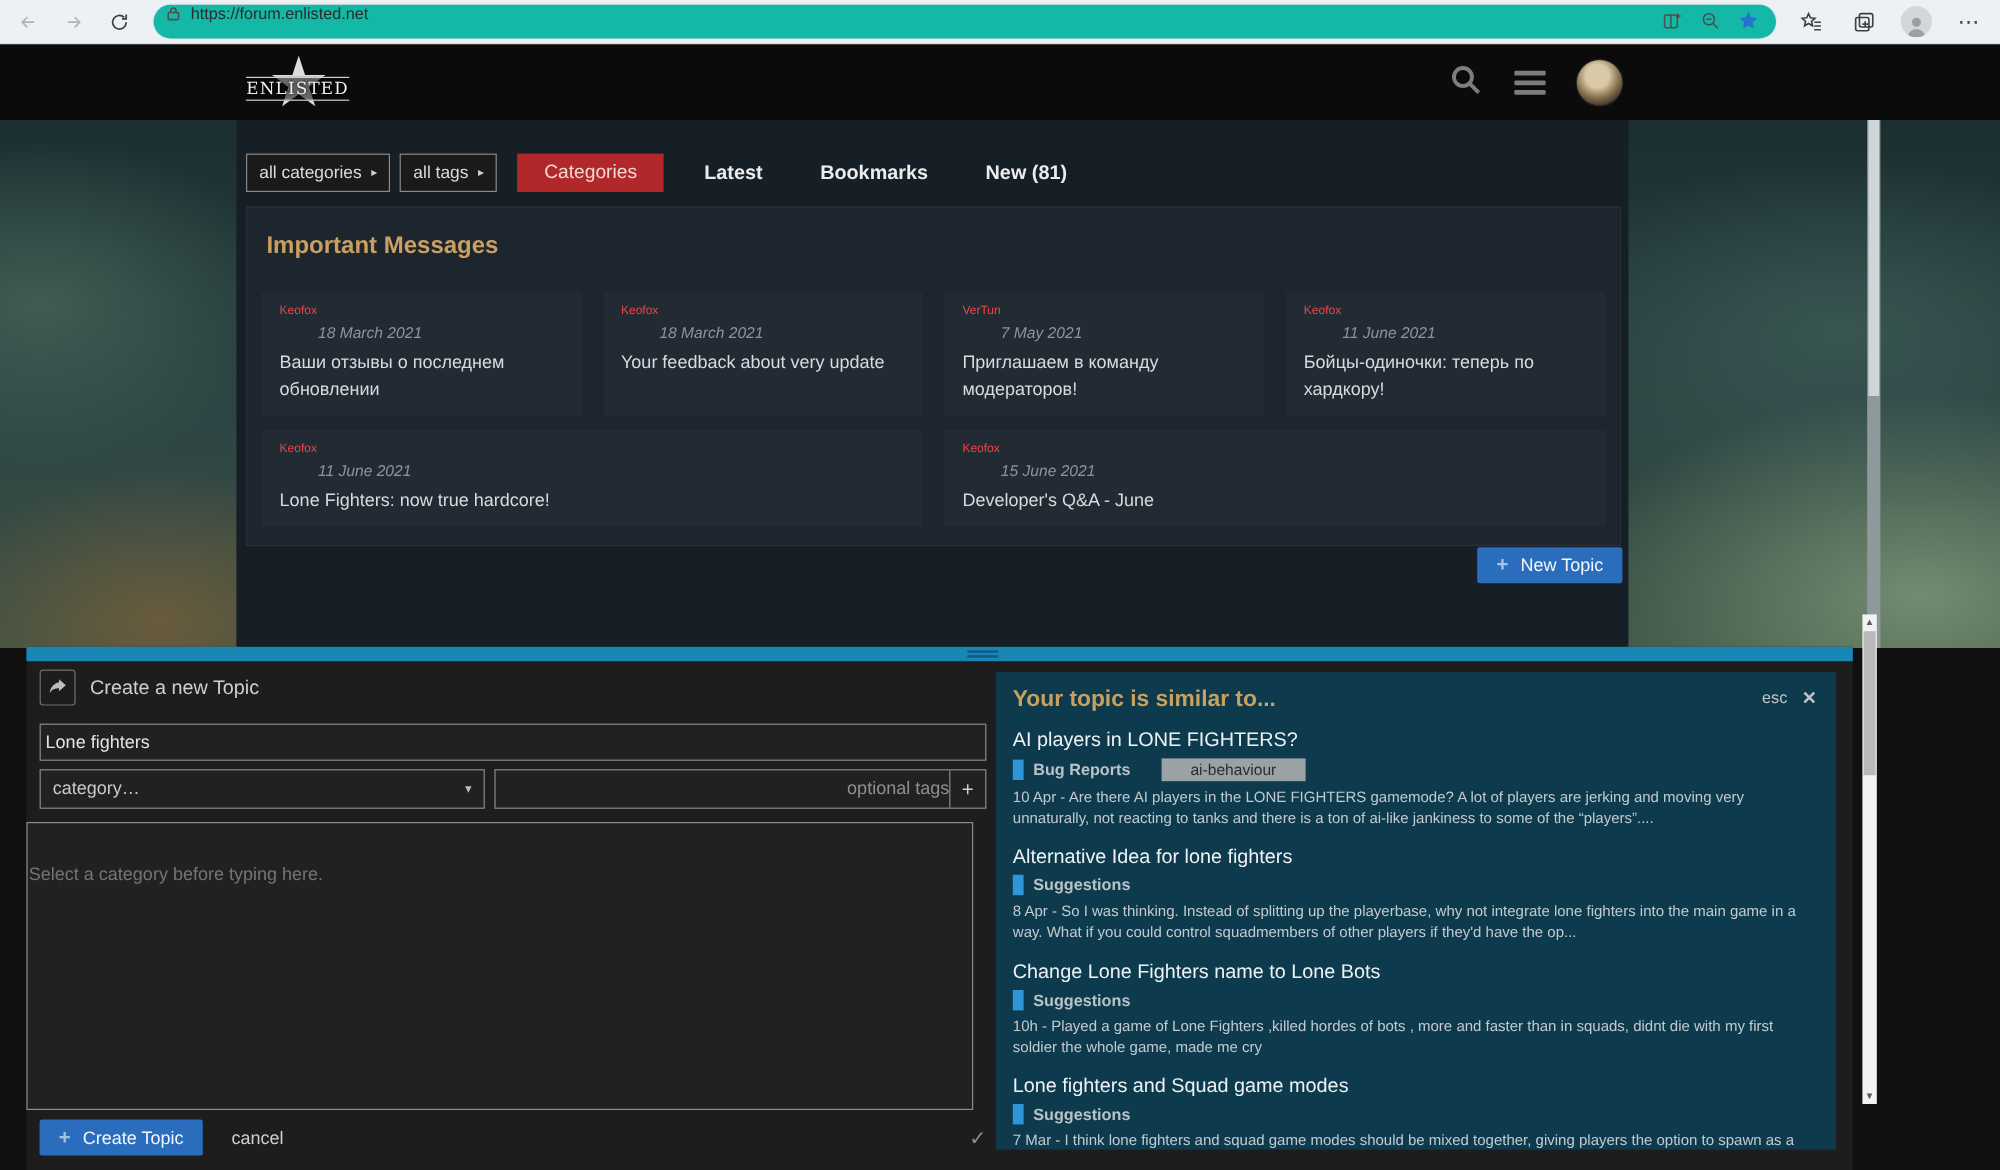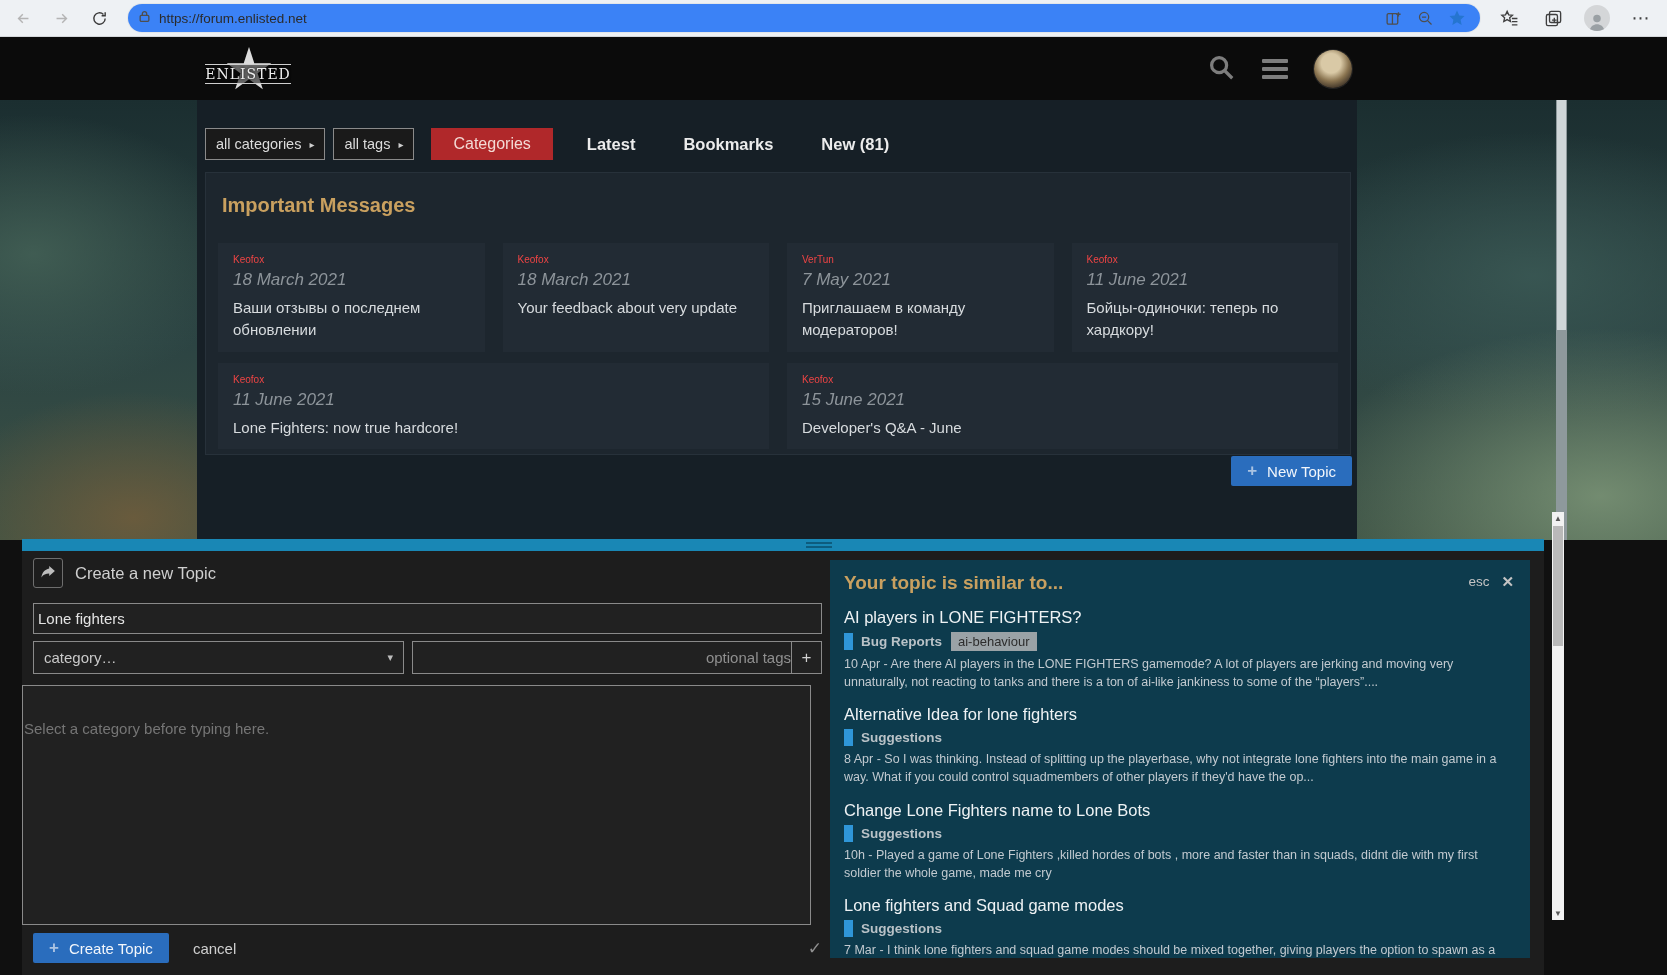--- a/index.html
+++ b/index.html
@@ -3,21 +3,21 @@
 <meta charset="utf-8">
 <style>
   * { margin:0; padding:0; box-sizing:border-box; }
   html,body { width:1667px; height:975px; overflow:hidden; }
   body { font-family:"Liberation Sans", sans-serif; background:#101010; position:relative; }
 
   
   .browser-bar { position:absolute; left:0; top:0; width:1667px; height:37px; background:#eef1f4; border-bottom:1px solid #d4d7da; display:flex; align-items:center; }
   .nav-btn { width:30px; height:30px; display:flex; align-items:center; justify-content:center; font-size:17px; color:#3c3c3c; margin-left:8px; border-radius:4px; }
   .nav-btn.disabled { color:#b4b4b4; }
-  .addr-pill { height:28px; background:#3b82f6; border-radius:15px; display:flex; align-items:center; margin-left:14px; width:1352px; padding:0 10px; box-shadow:0 0 0 1px #e3e6e9; }
+  .addr-pill { height:28px; background:#14b8a6; border-radius:15px; display:flex; align-items:flex-start; margin-left:14px; width:1352px; padding:0 10px; box-shadow:0 0 0 1px #e3e6e9; }
   .addr-url { font-size:13.5px; color:#2b2b2b; margin-left:8px; flex:1; }
   .pill-ic { width:26px; height:26px; display:flex; align-items:center; justify-content:center; color:#4e4e4e; margin-left:6px; }
   .bar-ic { width:30px; height:30px; display:flex; align-items:center; justify-content:center; color:#3f3f3f; margin-left:14px; }
   .b-avatar { width:26px; height:26px; border-radius:50%; background:#d4d6d8; display:flex; align-items:flex-end; justify-content:center; overflow:hidden; }
 
   
   .site-header { position:absolute; left:0; top:37px; width:1667px; height:63px; background:#0b0b0b; display:flex; align-items:center; }
   .logo { position:absolute; left:205px; top:5px; width:86px; height:56px; color:#e8e8e8; }
   .logo .star { position:absolute; left:18px; top:-2px; font-size:58px; line-height:58px; color:#dcdcdc; }
   .logo .logo-text { position:absolute; left:0px; top:22px; width:86px; text-align:center; font-family:"DejaVu Serif", serif; font-size:14px; letter-spacing:1px; color:#efefef; text-shadow:0 0 3px #000; border-top:1px solid #cfcfcf; border-bottom:1px solid #cfcfcf; padding:1px 0; background:rgba(10,10,10,.55); }
@@ -43,21 +43,21 @@
   .tab-red { height:32px; background:#b0282a; color:#f3d9d4; font-size:16px; display:flex; align-items:center; padding:0 22px; margin:0 10px 0 9px; }
   .tab-link { color:#ececec; font-size:16.5px; font-weight:700; padding:0 24px; }
 
   
   .im-panel { position:absolute; left:205px; top:172px; width:1146px; height:283px; background:#1d262e; border:1px solid #27313a; padding:12px; }
   .im-title { color:#c9a05f; font-size:20px; font-weight:700; margin:9px 0 26px 4px; }
   .im-grid { display:grid; grid-template-columns:repeat(4,1fr); gap:11px 18px; }
   .im-card { background:#222b34; padding:11px 15px; }
   .im-card.wide { grid-column:span 2; }
   .im-author { color:#ef4444; font-size:10px; margin-bottom:5px; }
-  .im-date { color:#8d949a; font-size:17px; font-style:italic; margin-bottom:7px; }
+  .im-date { color:#8d949a; font-size:13px; font-style:italic; margin-bottom:7px;margin-left:32px; }
   .im-topic { color:#d7dbde; font-size:15px; line-height:1.45; }
 
   .new-topic-row { position:absolute; left:205px; top:456px; width:1147px; display:flex; justify-content:flex-end; }
   .btn-blue { height:30px; background:#2a6dbd; color:#f2f6fb; font-size:15px; display:flex; align-items:center; gap:10px; padding:0 16px; border:none; border-radius:2px; }
   .btn-blue .plus { color:#aac3e2; font-size:17px; font-weight:700; }
 
   
   .composer { position:absolute; left:22px; top:539px; width:1522px; height:488px; background:#1d1d1d; }
   .grippie { position:absolute; left:0; top:0; width:100%; height:12px; background:#1987b5; }
   .grip-handle { position:absolute; left:784px; top:3px; width:26px; height:6px; border-top:2px solid #0d5c7e; border-bottom:2px solid #0d5c7e; }
@@ -79,21 +79,21 @@
   .similar { position:absolute; left:830px; top:560px; width:700px; height:398px; background:#0d3b4d; padding:12px 16px 10px 14px; overflow:hidden; }
   .sim-head { display:flex; align-items:flex-start; }
   .sim-title { color:#c8a060; font-size:19px; font-weight:700; }
   .sim-esc { margin-left:auto; color:#c4c4c4; font-size:13.5px; padding-top:2px; }
   .sim-x { color:#c4c4c4; font-size:15px; font-weight:700; margin-left:12px; padding-top:1px; }
   .sim-topic { margin-top:14px; }
   .st-title { color:#eef2f4; font-size:16.5px; margin-bottom:5px; }
   .st-meta { display:flex; align-items:center; gap:8px; margin-bottom:4px; }
   .st-badge { width:9px; height:17px; background:#2f96d8; }
   .st-cat { color:#b9c2c7; font-size:13.5px; font-weight:700; }
-  .st-tag { background:#9aa2a6; color:#2d2d2d; font-size:13px; padding:2px 7px; margin-left:1px; }
+  .st-tag { background:#9aa2a6; color:#2d2d2d; font-size:13px; padding:2px 24px; margin-left:18px; }
   .st-excerpt { color:#c2cad0; font-size:12.5px; line-height:1.45; }
 
   
   .page-scroll { position:absolute; left:1556px; top:100px; width:11px; height:440px; background:#8e999c; }
   .page-thumb { position:absolute; left:1px; top:0px; width:9px; height:230px; background:#cfd6d8; }
   .sim-scroll { position:absolute; left:1552px; top:512px; width:12px; height:408px; background:#f2f2f2; display:flex; flex-direction:column; justify-content:space-between; align-items:center; }
   .sim-scroll .arr { color:#585858; font-size:8px; padding:2px 0; }
   .sim-thumb { position:absolute; left:1px; top:14px; width:10px; height:120px; background:#b9b9b9; }
 </style>
 </head>

